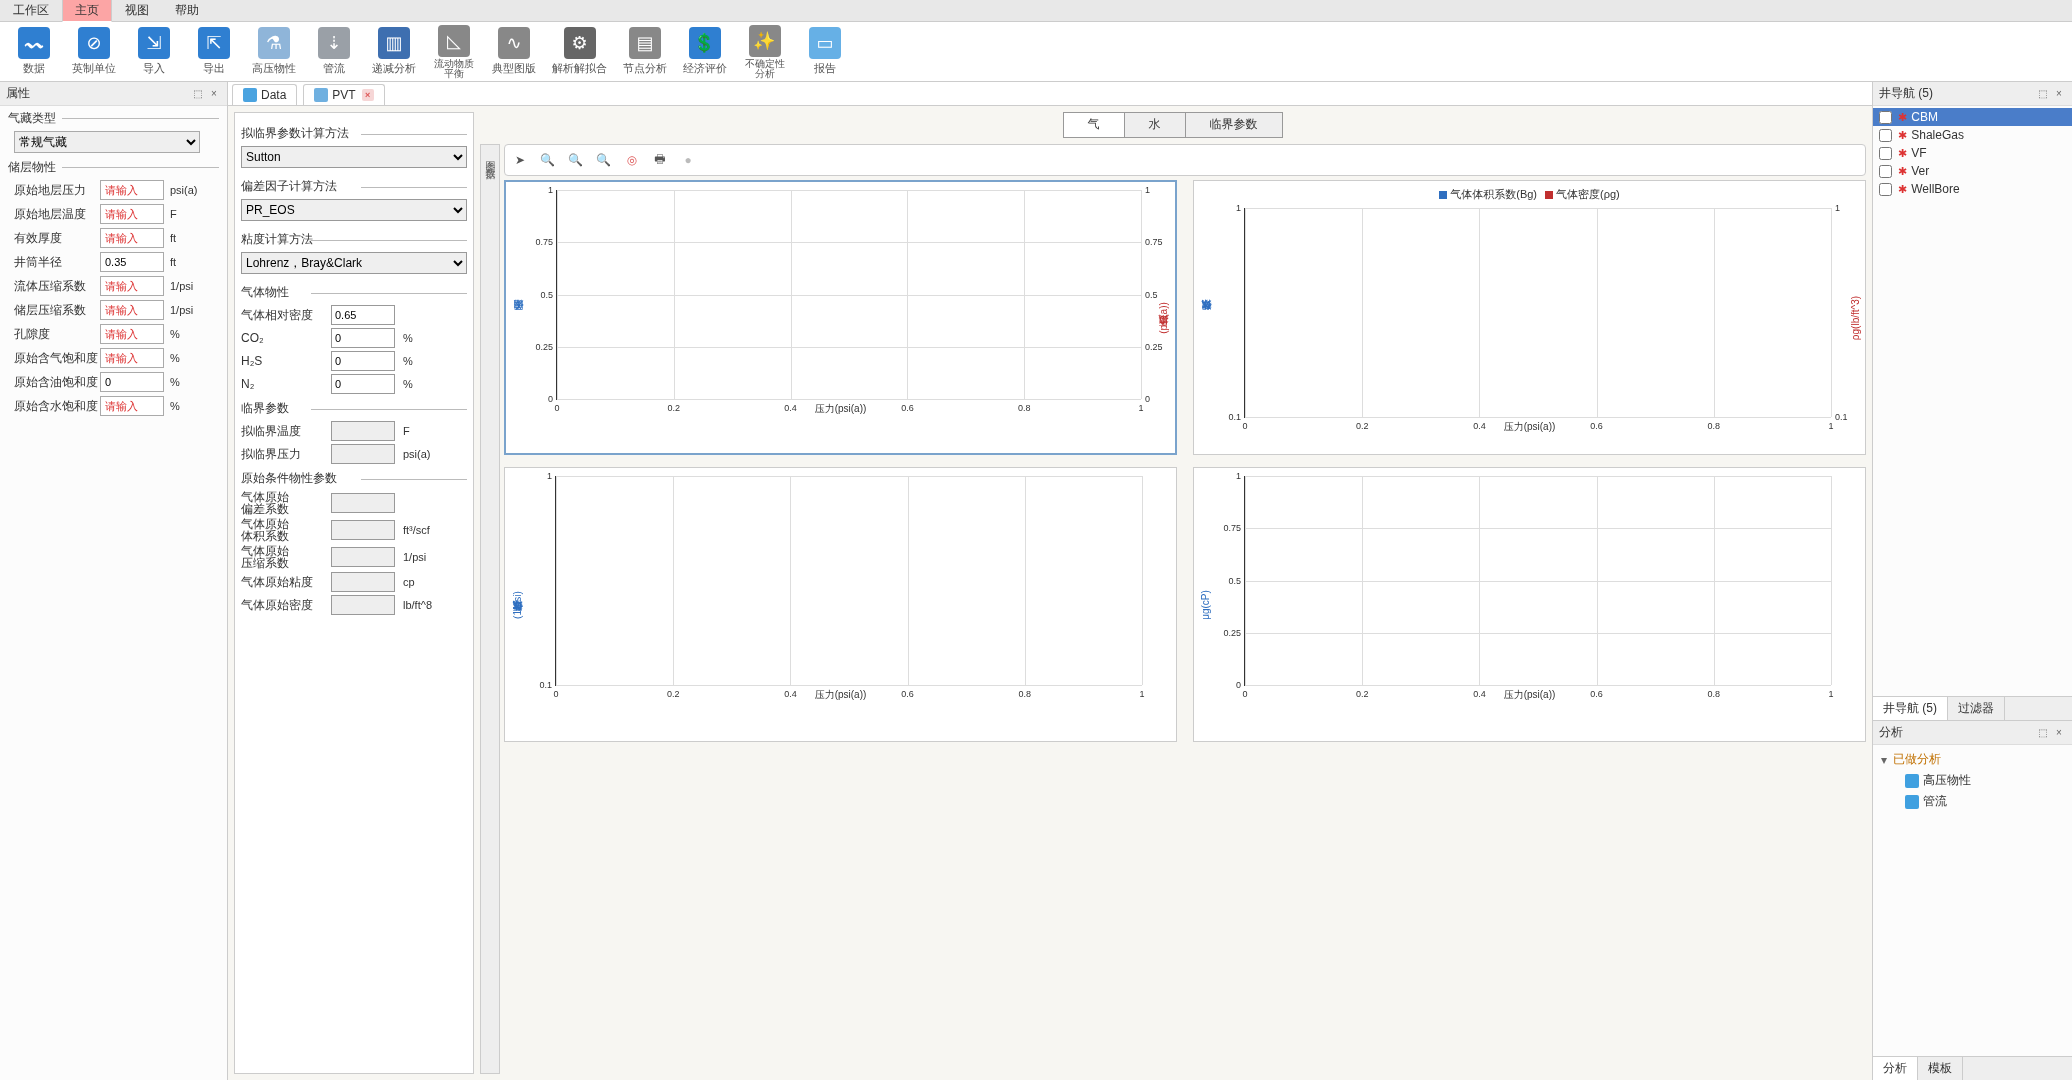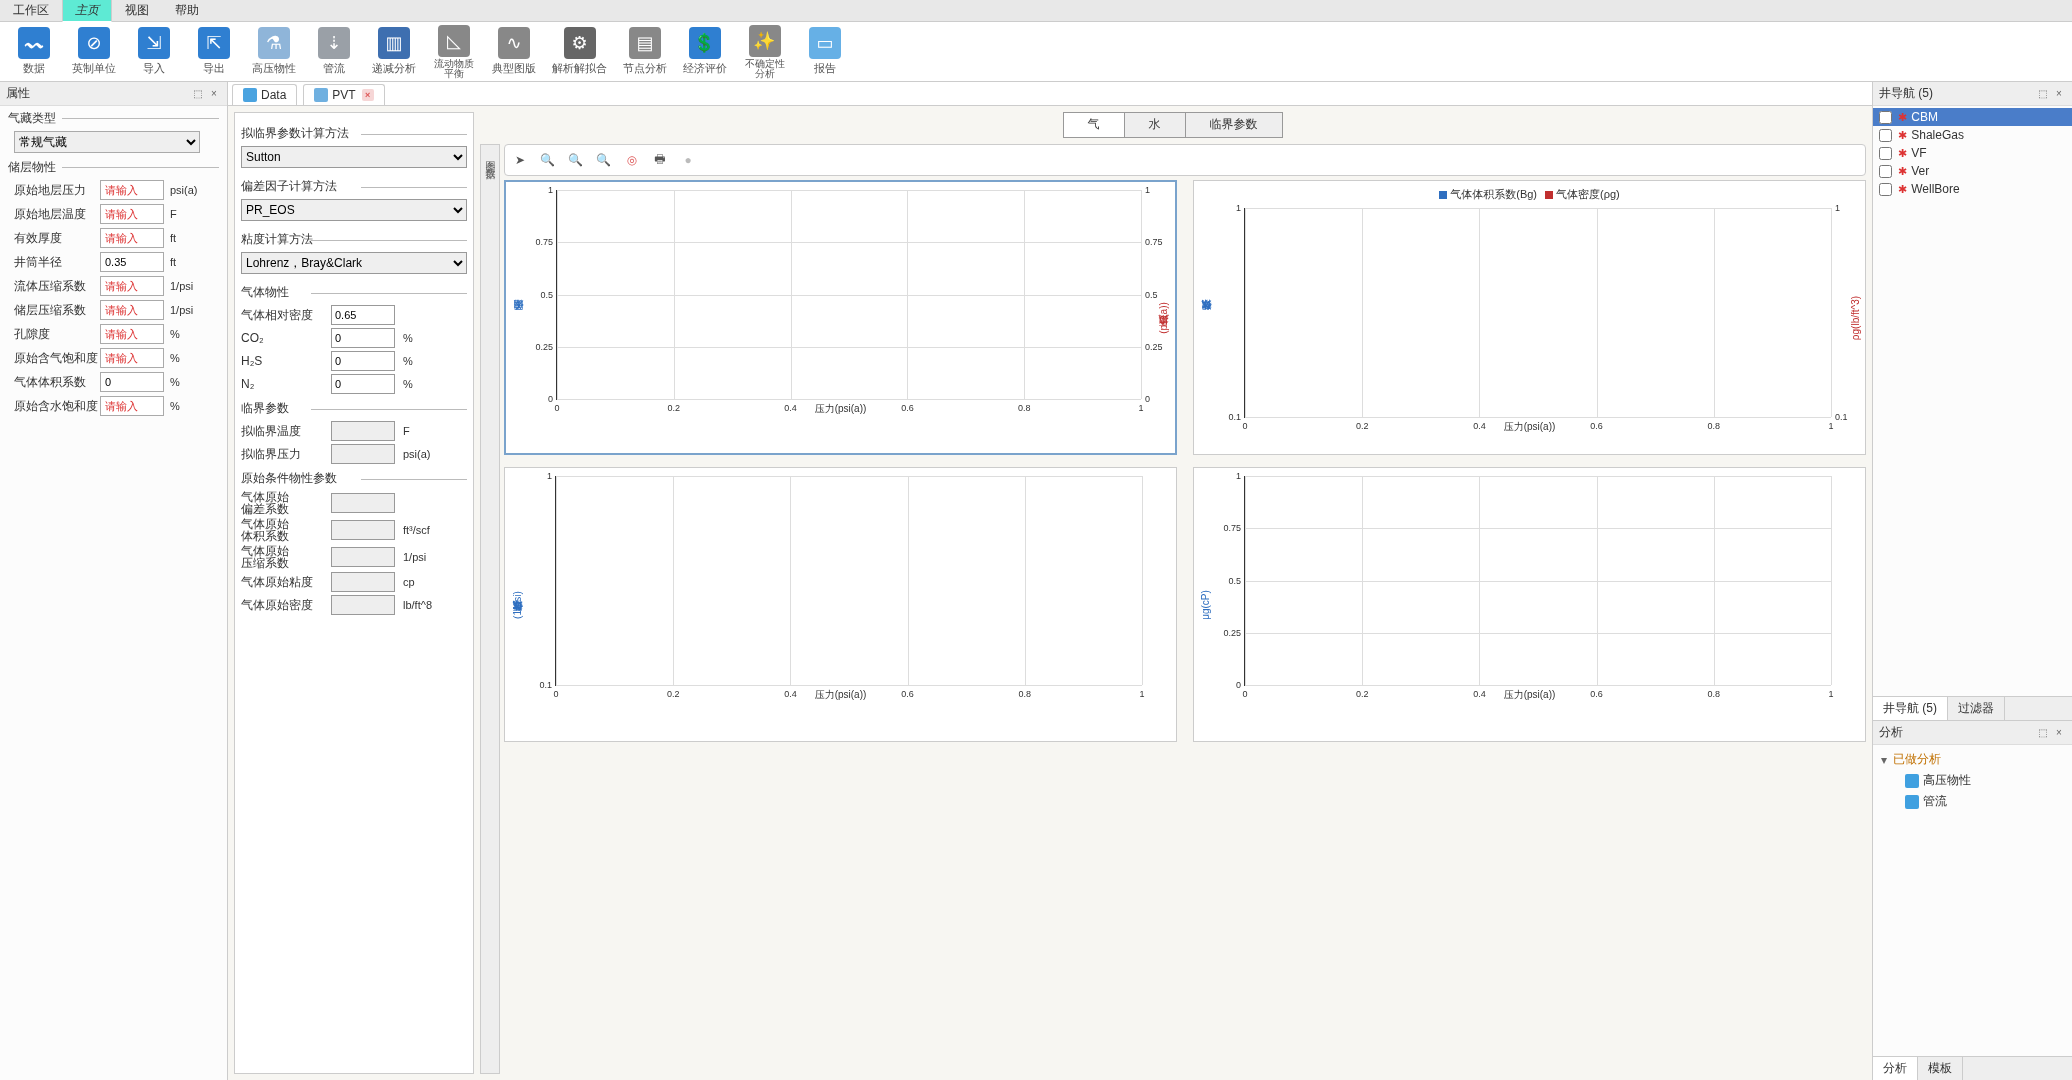--- a/index.html
+++ b/index.html
@@ -2,21 +2,21 @@
 <html><head>
 <meta charset="utf-8">
 <style>
 * { box-sizing: border-box; margin: 0; padding: 0; }
 body { font-family: "Microsoft YaHei", Arial, sans-serif; font-size: 12px; background: #f5f5f5; color: #333; overflow: hidden; }
 .app { display: flex; flex-direction: column; height: 100vh; }
 
 
 .menubar { display: flex; background: #e8e8e8; border-bottom: 1px solid #ccc; height: 22px; align-items: center; }
 .menubar .menu-item { padding: 2px 12px; cursor: pointer; border: 1px solid transparent; }
-.menubar .menu-item.active { background: #5eead4; border: 1px solid #ccc; border-bottom: 1px solid #fff; font-style: italic; }
+.menubar .menu-item.active { background: #fca5a5; border: 1px solid #ccc; border-bottom: 1px solid #fff; }
 
 
 .ribbon { display: flex; background: #fff; border-bottom: 1px solid #ccc; padding: 2px 4px; height: 60px; align-items: center; }
 .ribbon-item { display: flex; flex-direction: column; align-items: center; justify-content: center; margin: 0 8px; cursor: pointer; min-width: 44px; }
 .ribbon-item .icon { width: 32px; height: 32px; border-radius: 4px; display: flex; align-items: center; justify-content: center; margin-bottom: 2px; }
 .ribbon-item .label { font-size: 11px; color: #555; white-space: nowrap; }
 .ribbon-item .label2 { font-size: 10px; color: #555; white-space: nowrap; line-height: 10px; }
 
 
 .main { display: flex; flex: 1; overflow: hidden; }
@@ -224,21 +224,21 @@
             <span class="plabel">孔隙度</span>
             <input class="red" value="请输入" style="">
             <span class="unit">%</span>
           </div>
           <div class="prop-row">
             <span class="plabel">原始含气饱和度</span>
             <input class="red" value="请输入" style="">
             <span class="unit">%</span>
           </div>
           <div class="prop-row">
-            <span class="plabel">气体体积系数</span>
+            <span class="plabel">原始含油饱和度</span>
             <input class="" value="0" style="">
             <span class="unit">%</span>
           </div>
           <div class="prop-row">
             <span class="plabel">原始含水饱和度</span>
             <input class="red" value="请输入" style="">
             <span class="unit">%</span>
           </div>
         </div>
     </div>

